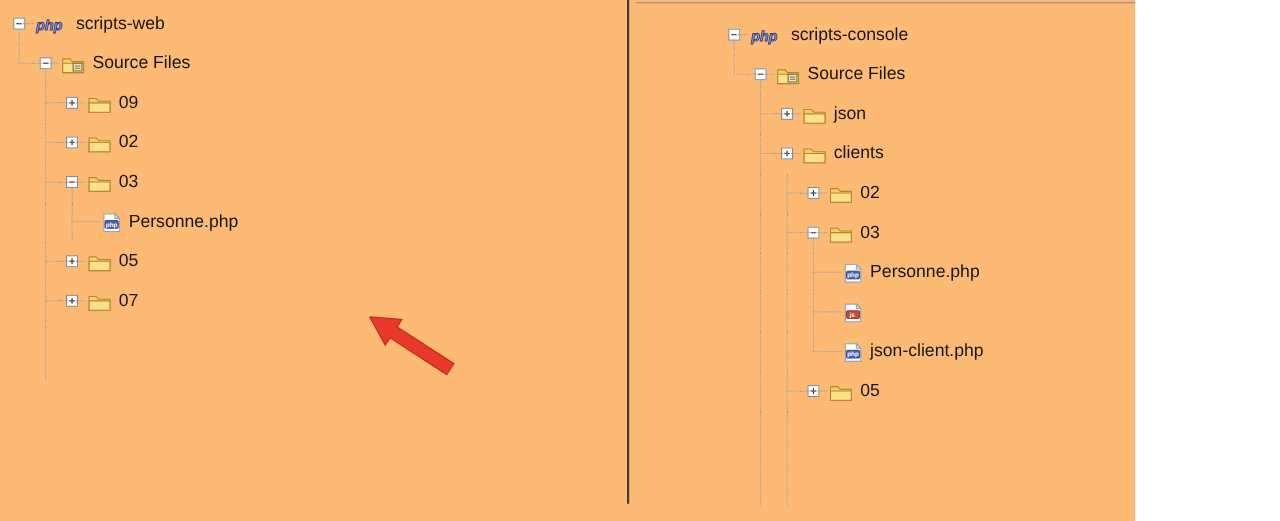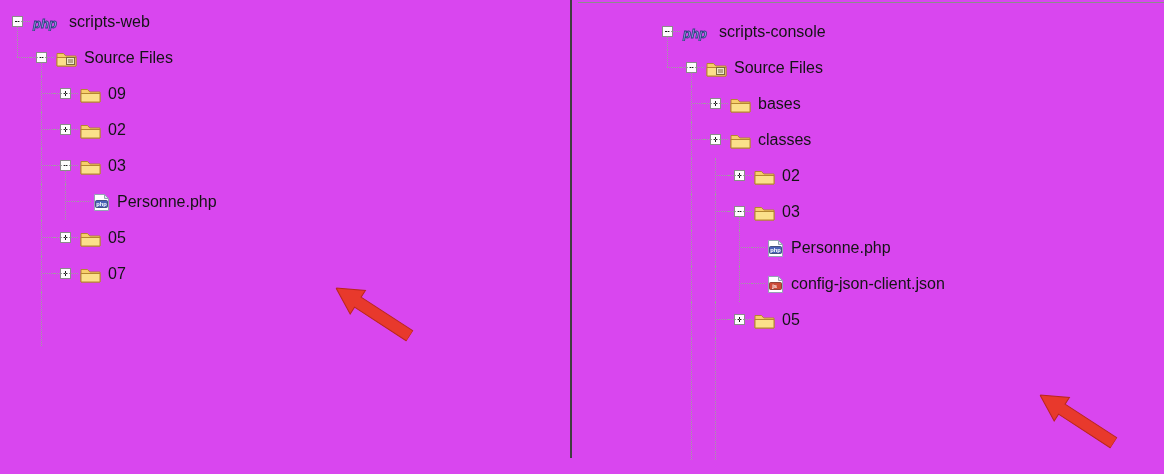--- a/index.html
+++ b/index.html
@@ -1,17 +1,17 @@
 <!DOCTYPE html>
 <html><head>
 <meta charset="utf-8">
 <style>
   html,body{margin:0;padding:0;background:#ffffff;}
   .screen{
-    position:relative;width:1164px;height:474px;background:#d946ef;
+    position:relative;width:1032px;height:474px;background:#fdba74;
     overflow:hidden;font-family:"Liberation Sans",sans-serif;color:#141414;
   }
   .tree-panel{position:absolute;overflow:hidden;display:flex;flex-direction:column;}
   #left-tree{left:6px;top:4px;width:540px;height:342px;}
   #right-tree{left:656px;top:14px;width:500px;height:446px;}
   .row{display:flex;align-items:center;height:36px;flex:none;white-space:nowrap;}
   .row.partial{flex:1 1 auto;min-height:0;height:auto;align-items:stretch;}
   .cell{position:relative;width:24px;height:36px;flex:none;}
   .row.partial .cell{height:auto;}
   
@@ -222,38 +222,38 @@
             <div class="bh"></div>
             <div class="bv"></div>
           </div>
         </div>
         <span class="node-icon">
           <svg width="21" height="17" viewBox="0 0 21 17">
       <path d="M1 3.5 L7.5 3.5 L9.8 6 L20 6 L20 16 L1 16 Z" fill="#f7ce6b" stroke="#b5872f" stroke-width="1"></path>
       <path d="M1 7.5 L20 7.5 L20 16 L1 16 Z" fill="#fbe08a" stroke="#b5872f" stroke-width="1"></path>
       </svg>
         </span>
-        <span class="node-label">bases</span>
-      </div>
-      <div class="row">
-        <div class="cell c-e"></div>
-        <div class="cell c-b"></div>
-        <div class="cell c-p">
-          <div class="ebox">
-            <div class="bh"></div>
-            <div class="bv"></div>
-          </div>
-        </div>
-        <span class="node-icon">
-          <svg width="21" height="17" viewBox="0 0 21 17">
-      <path d="M1 3.5 L7.5 3.5 L9.8 6 L20 6 L20 16 L1 16 Z" fill="#f7ce6b" stroke="#b5872f" stroke-width="1"></path>
-      <path d="M1 7.5 L20 7.5 L20 16 L1 16 Z" fill="#fbe08a" stroke="#b5872f" stroke-width="1"></path>
-      </svg>
-        </span>
-        <span class="node-label">classes</span>
+        <span class="node-label">json</span>
+      </div>
+      <div class="row">
+        <div class="cell c-e"></div>
+        <div class="cell c-b"></div>
+        <div class="cell c-p">
+          <div class="ebox">
+            <div class="bh"></div>
+            <div class="bv"></div>
+          </div>
+        </div>
+        <span class="node-icon">
+          <svg width="21" height="17" viewBox="0 0 21 17">
+      <path d="M1 3.5 L7.5 3.5 L9.8 6 L20 6 L20 16 L1 16 Z" fill="#f7ce6b" stroke="#b5872f" stroke-width="1"></path>
+      <path d="M1 7.5 L20 7.5 L20 16 L1 16 Z" fill="#fbe08a" stroke="#b5872f" stroke-width="1"></path>
+      </svg>
+        </span>
+        <span class="node-label">clients</span>
       </div>
       <div class="row">
         <div class="cell c-e"></div>
         <div class="cell c-v"></div>
         <div class="cell c-b"></div>
         <div class="cell c-p">
           <div class="ebox">
             <div class="bh"></div>
             <div class="bv"></div>
           </div>
@@ -306,21 +306,36 @@
         <div class="cell c-b"></div>
         <div class="cell c-h"></div>
         <span class="node-icon">
           <svg width="17" height="19" viewBox="0 0 17 19">
       <path d="M1.5 1.5 H11.5 L15.5 5.5 V17.5 H1.5 Z" fill="#ffffff" stroke="#94a3b5" stroke-width="1"></path>
       <path d="M11.5 1.5 V5.5 H15.5 Z" fill="#dfe8f0" stroke="#94a3b5" stroke-width="1"></path>
       <rect x="2.5" y="7.5" width="12" height="7" rx="1" fill="#cc4a38" stroke="#7e2a1e" stroke-width="0.8"></rect>
       <text x="5.2" y="13" font-family="Liberation Sans, sans-serif" font-size="5.8" font-weight="bold" fill="#ffffff">js</text>
           </svg>
         </span>
-        <span class="node-label">config-json-client.json</span>
+      </div>
+      <div class="row">
+        <div class="cell c-e"></div>
+        <div class="cell c-v"></div>
+        <div class="cell c-v"></div>
+        <div class="cell c-l"></div>
+        <div class="cell c-h"></div>
+        <span class="node-icon">
+          <svg width="17" height="19" viewBox="0 0 17 19">
+      <path d="M1.5 1.5 H11.5 L15.5 5.5 V17.5 H1.5 Z" fill="#ffffff" stroke="#94a3b5" stroke-width="1"></path>
+      <path d="M11.5 1.5 V5.5 H15.5 Z" fill="#dfe8f0" stroke="#94a3b5" stroke-width="1"></path>
+      <rect x="2.5" y="7.5" width="12" height="7" rx="1" fill="#4a63b8" stroke="#2b3a6b" stroke-width="0.8"></rect>
+      <text x="3.2" y="13" font-family="Liberation Sans, sans-serif" font-size="5.8" font-weight="bold" fill="#ffffff">php</text>
+          </svg>
+        </span>
+        <span class="node-label">json-client.php</span>
       </div>
       <div class="row">
         <div class="cell c-e"></div>
         <div class="cell c-v"></div>
         <div class="cell c-b"></div>
         <div class="cell c-p">
           <div class="ebox">
             <div class="bh"></div>
             <div class="bv"></div>
           </div>

